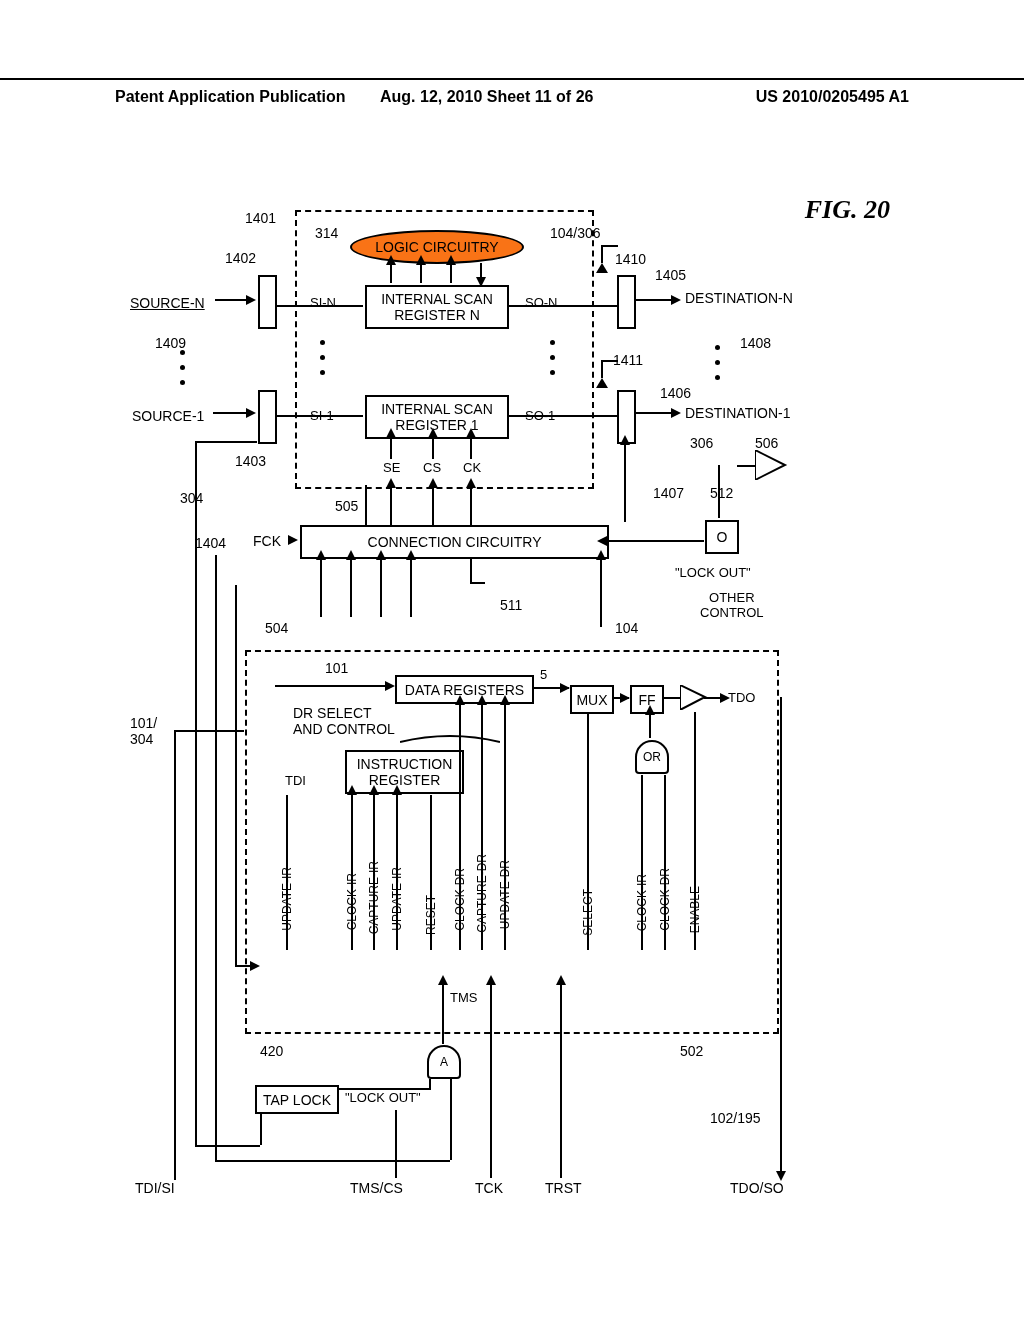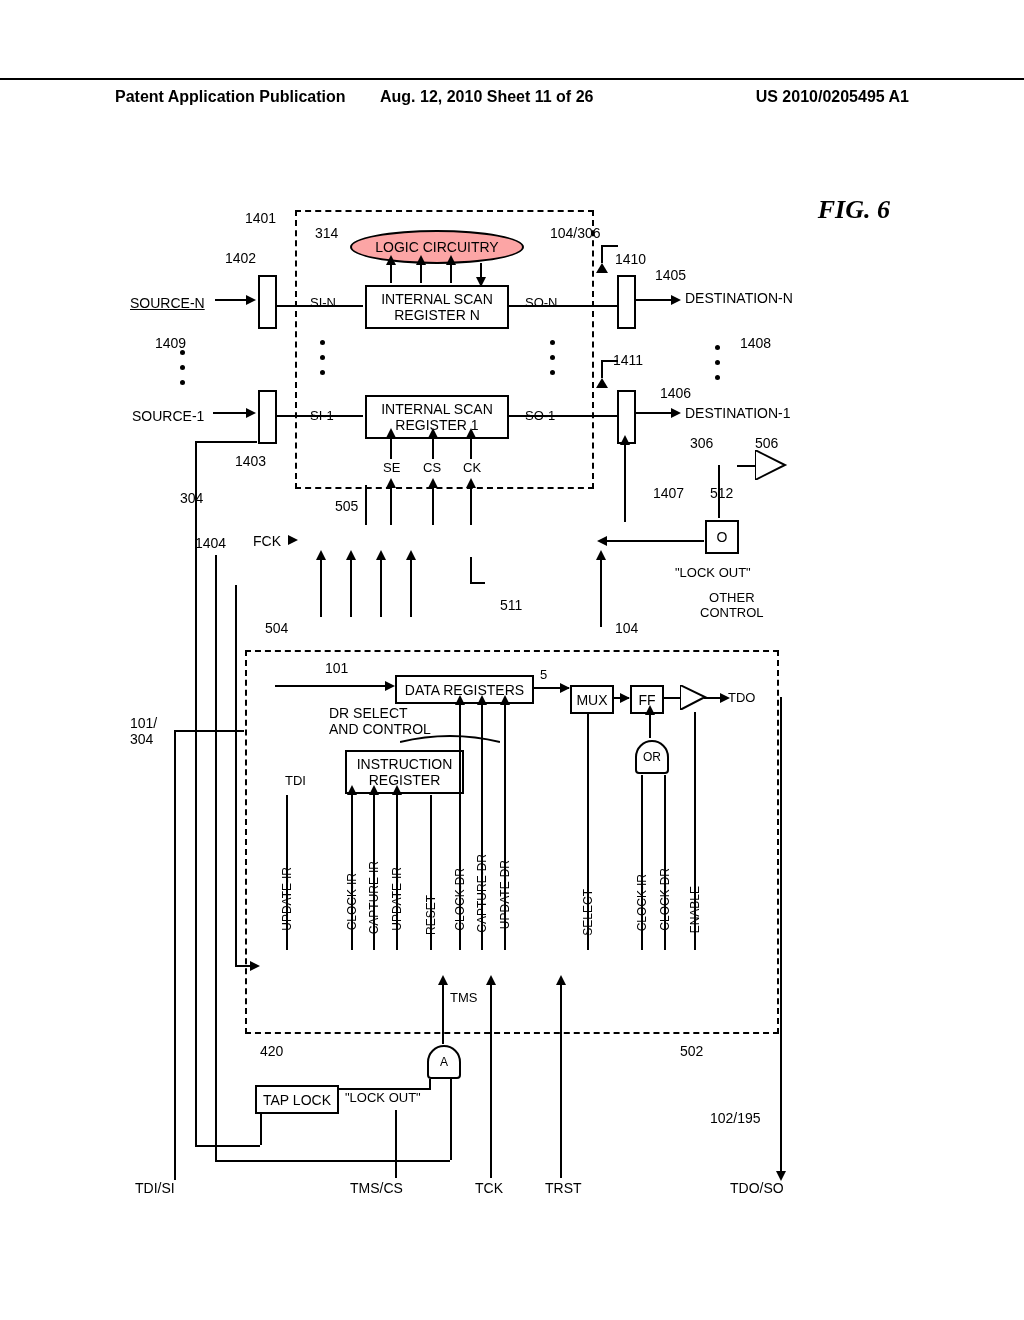--- a/index.html
+++ b/index.html
@@ -71,21 +71,21 @@
     font-size: 13px;
     white-space: nowrap;
   }
   .oval {
     position: absolute;
     border: 2px solid black;
     border-radius: 50%;
     display: flex;
     align-items: center;
     justify-content: center;
-    background: #fca5a5;
+    background: #f97316;
     font-size: 14px;
   }
   .vertical-text {
     writing-mode: vertical-rl;
     transform: rotate(180deg);
     font-size: 12px;
   }
   .line-h {
     position: absolute;
     height: 2px;
@@ -156,21 +156,21 @@
 
 <div class="page">
 
   <div class="header">
     <span class="header-left">Patent Application Publication</span>
     <span class="header-mid">Aug. 12, 2010  Sheet 11 of 26</span>
     <span class="header-right">US 2010/0205495 A1</span>
   </div>
 
   <div class="figure-area">
-    <div class="fig-title">FIG.  6</div>
+    <div class="fig-title">FIG.  20</div>
 
     <div class="dashed-box" style="left:175px; top:15px; width:295px; height:275px;"></div>
     <div class="label" style="left:125px; top:15px;">1401</div>
     <div class="label" style="left:195px; top:30px;">314</div>
     <div class="label" style="left:430px; top:30px;">104/306</div>
 
     <div class="oval" style="left:230px; top:35px; width:170px; height:30px;">
       <span>LOGIC CIRCUITRY</span>
     </div>
 
@@ -251,20 +251,23 @@
     <div class="small-label" style="left:263px; top:265px;">SE</div>
     <div class="small-label" style="left:303px; top:265px;">CS</div>
     <div class="small-label" style="left:343px; top:265px;">CK</div>
     <div class="line-v" style="left:270px; top:242px; height:22px;"></div>
     <div class="arrow-up" style="left:266px; top:233px;"></div>
     <div class="line-v" style="left:312px; top:242px; height:22px;"></div>
     <div class="arrow-up" style="left:308px; top:233px;"></div>
     <div class="line-v" style="left:350px; top:242px; height:22px;"></div>
     <div class="arrow-up" style="left:346px; top:233px;"></div>
 
+    <div class="box" style="left:180px; top:330px; width:305px; height:30px;">
+      <span>CONNECTION CIRCUITRY</span>
+    </div>
     <div class="label" style="left:215px; top:303px;">505</div>
     <div class="label" style="left:75px; top:340px;">1404</div>
     <div class="label" style="left:133px; top:338px;">FCK</div>
     <div class="arrow-right" style="left:168px; top:340px;"></div>
     <div class="label" style="left:380px; top:370px;margin-top:32px;">511</div>
     <div class="label" style="left:533px; top:290px;">1407</div>
     <div class="label" style="left:590px; top:290px;">512</div>
     <div class="label" style="left:145px; top:425px;">504</div>
     <div class="label" style="left:495px; top:425px;">104</div>
 
@@ -287,21 +290,21 @@
     <div class="label" style="left:205px; top:465px;">101</div>
     <div class="label" style="left:560px; top:848px;">502</div>
     <div class="label" style="left:10px; top:520px; white-space:pre-line;">101/
 304</div>
 
     <div class="box" style="left:275px; top:480px; width:135px; height:25px;">
       <span>DATA REGISTERS</span>
     </div>
     <div class="small-label" style="left:420px; top:472px;">5</div>
 
-    <div class="label" style="left:173px; top:510px; white-space:pre-line; text-align:left;margin-left:36px;">DR SELECT
+    <div class="label" style="left:173px; top:510px; white-space:pre-line; text-align:left;">DR SELECT
 AND CONTROL</div>
 
     <div class="box" style="left:225px; top:555px; width:115px; height:40px; white-space:pre-line;">
       <span>INSTRUCTION
 REGISTER</span>
     </div>
     <div class="small-label" style="left:165px; top:578px;">TDI</div>
 
     <div class="box" style="left:450px; top:490px; width:40px; height:25px;">
       <span>MUX</span>

